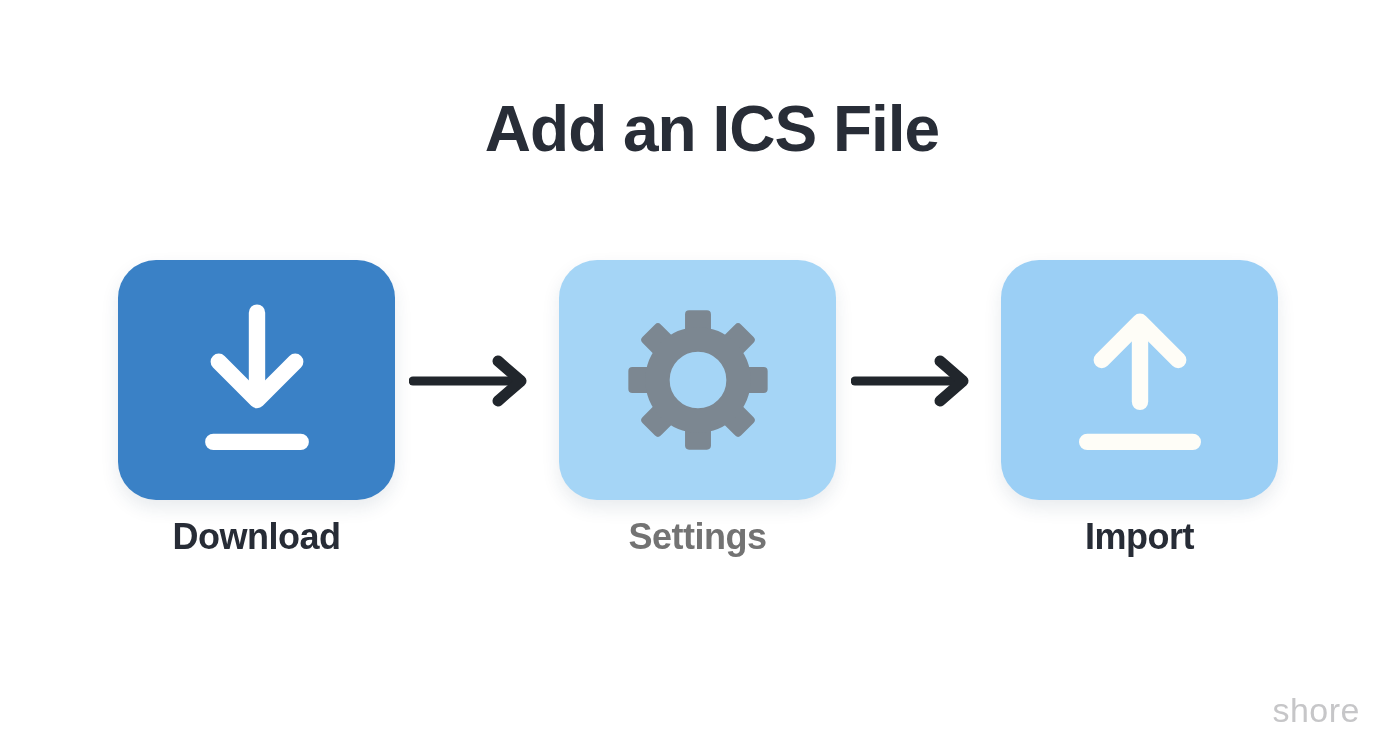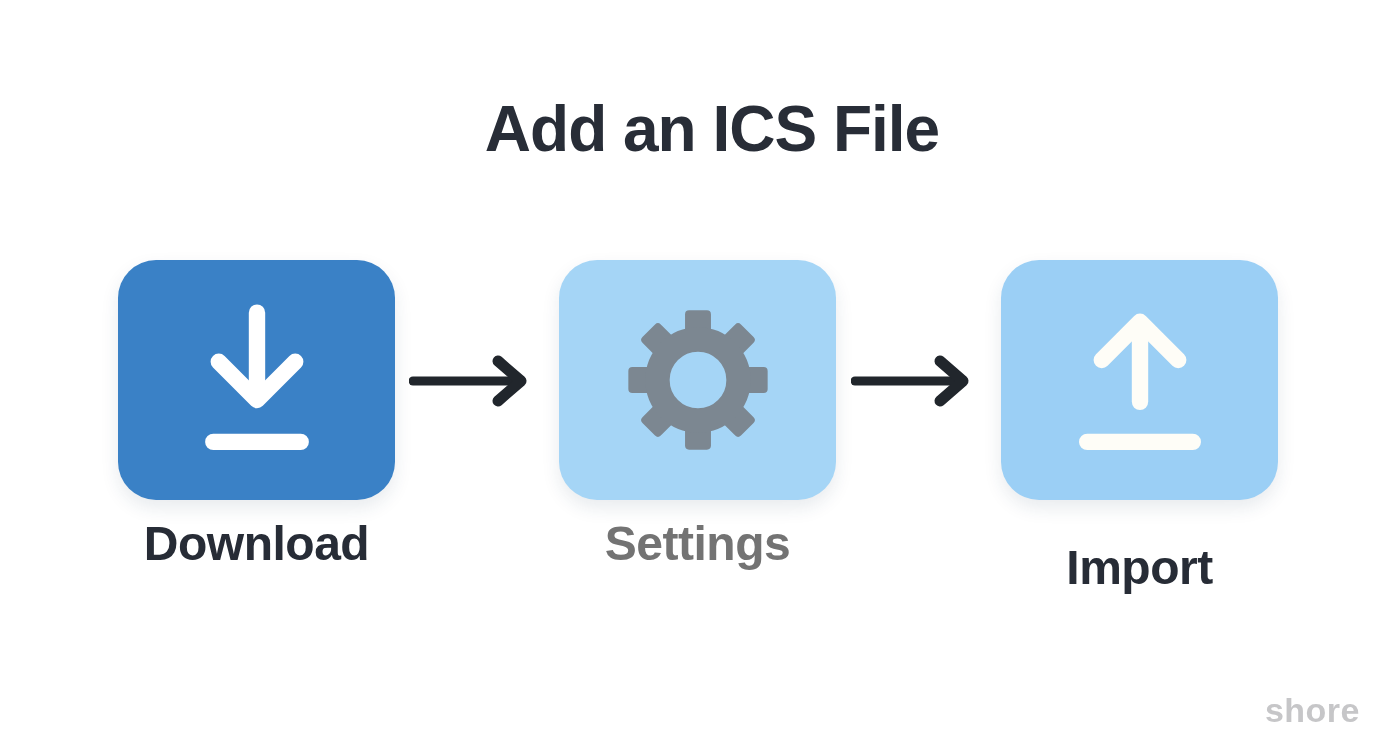--- a/index.html
+++ b/index.html
@@ -30,52 +30,52 @@
   .step {
     position: absolute;
     top: 260px;
     width: 277px;
     display: flex;
     flex-direction: column;
     align-items: center;
   }
   .step-download { left: 118px; }
   .step-settings { left: 559px; }
-  .step-import   { left: 1001px; gap: 24px; }
+  .step-import   { left: 1001px; }
   .tile {
     width: 277px;
     height: 240px;
     border-radius: 38px;
     display: flex;
     align-items: center;
     justify-content: center;
     box-shadow: 0 8px 18px rgba(30, 60, 90, 0.10);
   }
   .tile svg { display: block; }
   .step-label {
     margin-top: 16px;
-    font-size: 48px;
+    font-size: 36px;
     font-weight: 700;
     letter-spacing: -0.5px;
     color: #272c36;
     text-align: right;
     white-space: nowrap;
   }
   .arrow {
     position: absolute;
     top: 350px;
   }
   .arrow-1 { left: 409px; }
   .arrow-2 { left: 851px; }
   .watermark {
     position: absolute;
     right: 32px;
     bottom: 22px;
     font-size: 34px;
-    font-weight: 700;
+    font-weight: 400;
     letter-spacing: 0.5px;
     color: #c6c6c8;
   }
 </style>
 </head>
 <body>
 
 <div class="canvas">
 
   <h1 class="page-title">Add an ICS File</h1>

